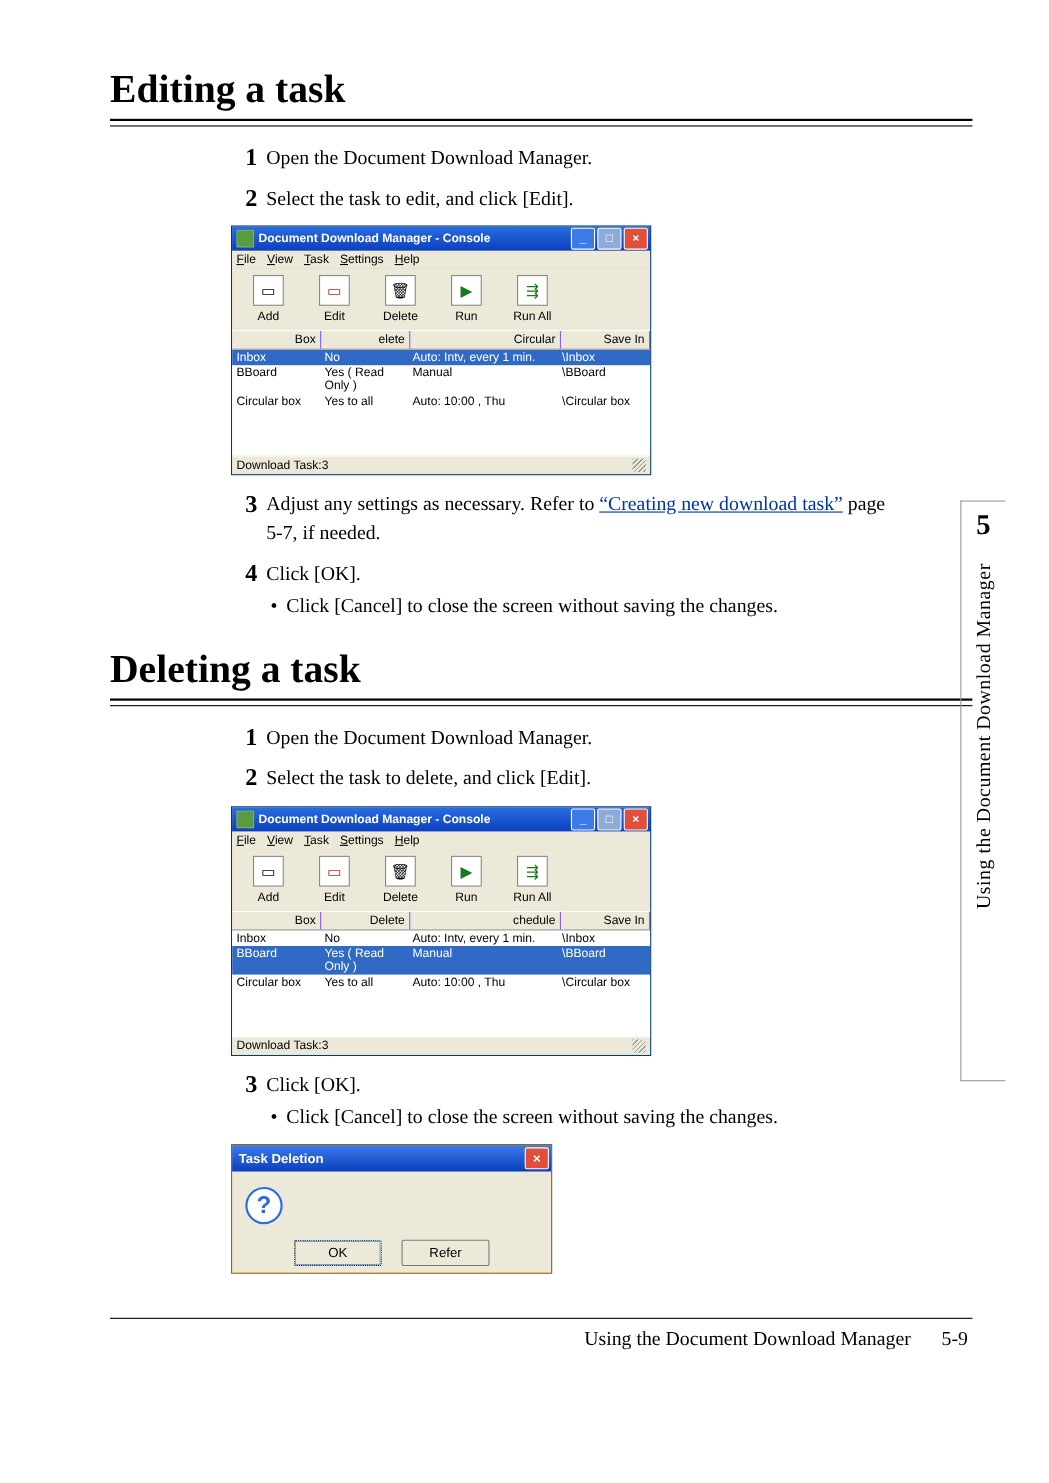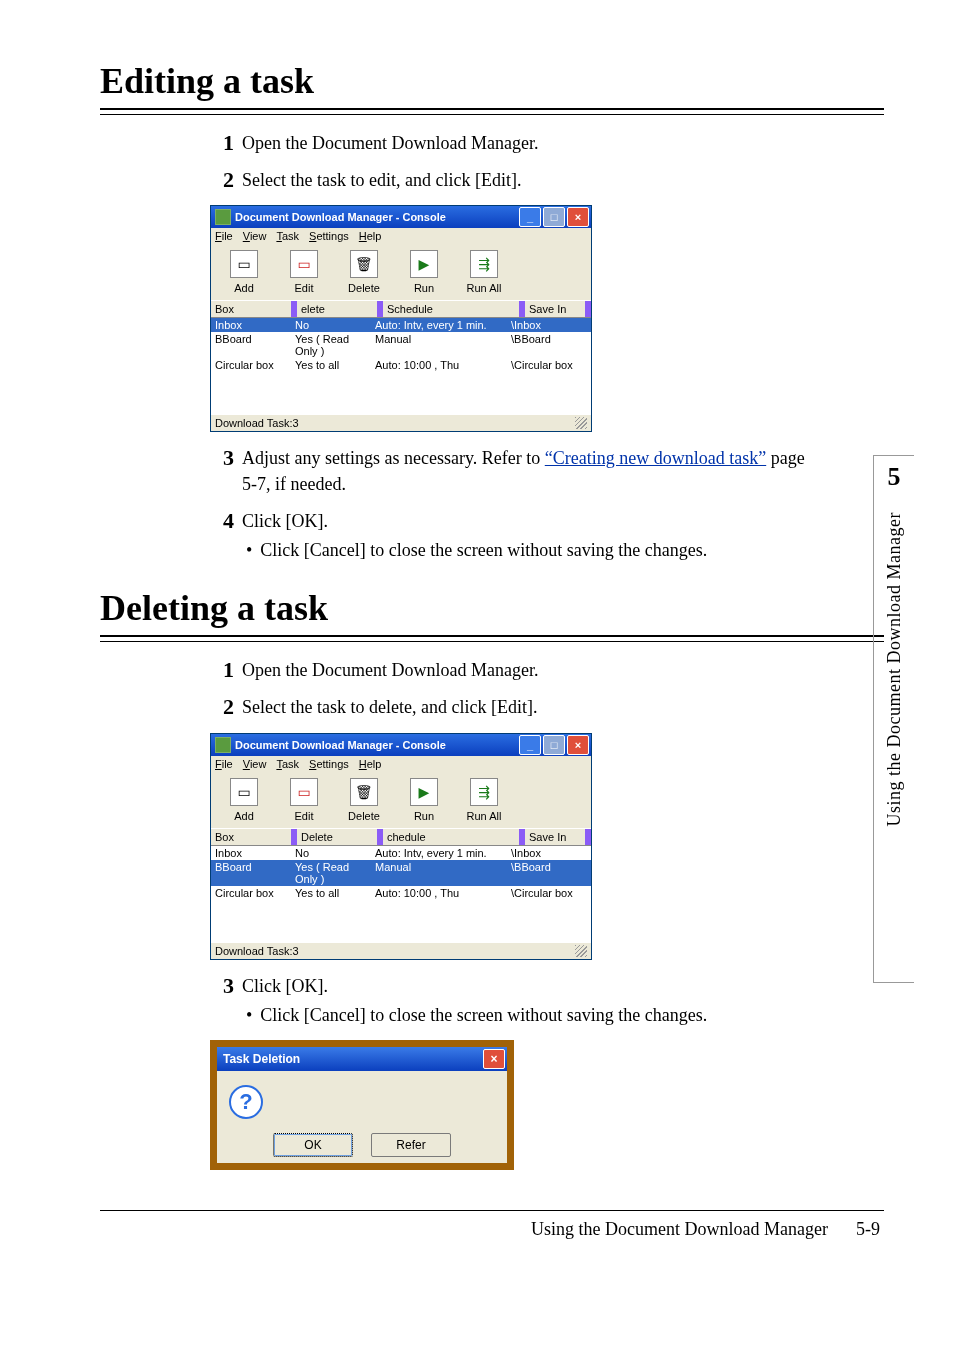--- a/index.html
+++ b/index.html
@@ -153,21 +153,22 @@
   }
   .tbtn .tlabel { margin-top: 4px; }
   .listhdr {
     background: #ece9d8;
     display: flex;
     border-top: 1px solid #fff;
     border-bottom: 1px solid #888;
   }
   .listhdr span {
     padding: 2px 4px;
-    border-right: 6px solid #8b5cf6;
+    border-right: 1px solid #8b5cf6;
+    text-align: right;
   }
   .col-box { width: 72px; }
   .col-del { width: 72px; }
   .col-sch { width: 128px; }
   .col-sav { flex: 1; }
   .listrow { display:flex; }
   .listrow span { padding: 1px 4px; }
   .listrow.sel { background:#316ac5; color:#fff; }
   .listbody { background:#fff; height:96px; overflow:hidden; }
   .statusbar {
@@ -176,21 +177,21 @@
     padding:2px 4px;
     display:flex;
   }
   .statusbar .grip {
     margin-left:auto; width:12px; height:12px;
     background: repeating-linear-gradient(135deg,#999 0 1px,transparent 1px 3px);
   }
   .dialog {
     width:290px;
     background:#ece9d8;
-    border:7px solid #a16207;
+    border:1px solid #a16207;
     margin-top:6px;
     font-family: Tahoma, Arial, sans-serif;
     font-size:12px;
   }
   .dialog .dtitlebar {
     background: linear-gradient(to bottom,#3a7be8,#0b3fbe);
     color:#fff;
     font-weight:bold;
     display:flex;
     align-items:center;
@@ -292,21 +293,21 @@
               <div class="tlabel">Run</div>
             </div>
           <div class="tbtn">
               <div class="ticon" style="color:#1a7a1a;">⇶</div>
               <div class="tlabel">Run All</div>
             </div>
         </div>
         <div class="listhdr">
           <span class="col-box">Box</span>
           <span class="col-del">elete</span>
-          <span class="col-sch">Schedule</span>
+          <span class="col-sch">Circular</span>
           <span class="col-sav">Save In</span>
         </div>
         <div class="listbody">
           <div class="listrow sel">
             <span class="col-box">Inbox</span>
             <span class="col-del">No</span>
             <span class="col-sch">Auto: Intv, every 1 min.</span>
             <span class="col-sav">\Inbox</span>
           </div>
           <div class="listrow">

